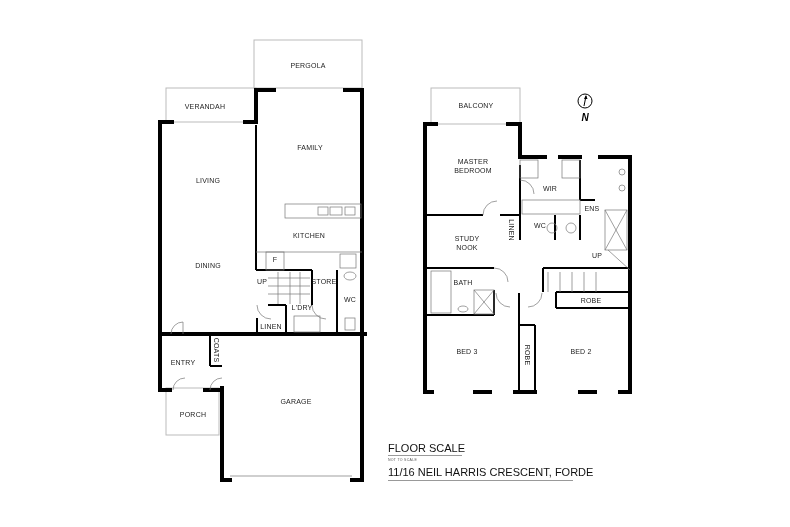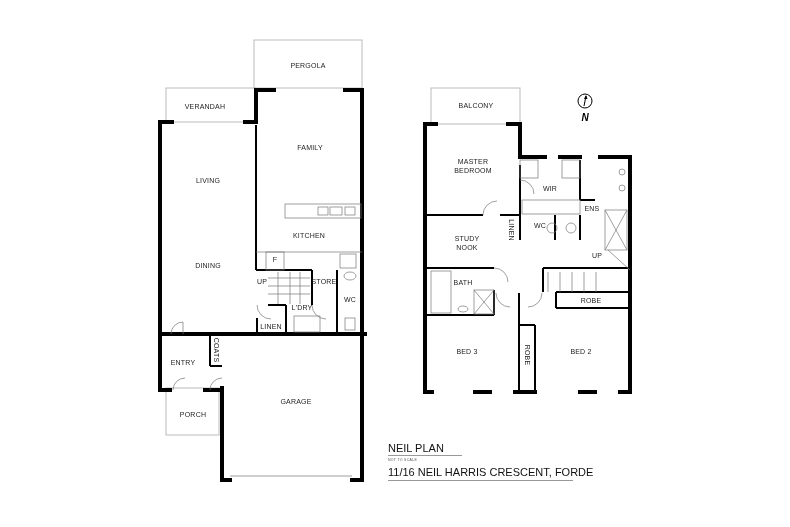--- a/index.html
+++ b/index.html
@@ -181,17 +181,17 @@
 
 <div class="north">
   <svg width="20" height="32" viewBox="0 0 20 32">
     <circle cx="10" cy="9" r="7" fill="none" stroke="#000" stroke-width="1"></circle>
     <line x1="9" y1="14" x2="11" y2="4" stroke="#000" stroke-width="1"></line>
     <path d="M11 3 L9 7 L12.5 7 Z" fill="#000"></path>
     <text x="10" y="29" font-family="Liberation Sans, sans-serif" font-size="10" font-weight="bold" font-style="italic" text-anchor="middle">N</text>
   </svg>
 </div>
 
-<div class="title">NEIL PLAN</div>
+<div class="title">FLOOR SCALE</div>
 <div class="title-rule"></div>
 <div class="scale">NOT TO SCALE</div>
 <div class="addr">11/16 NEIL HARRIS CRESCENT, FORDE</div>
 <div class="addr-rule"></div>
 
 </body></html>

